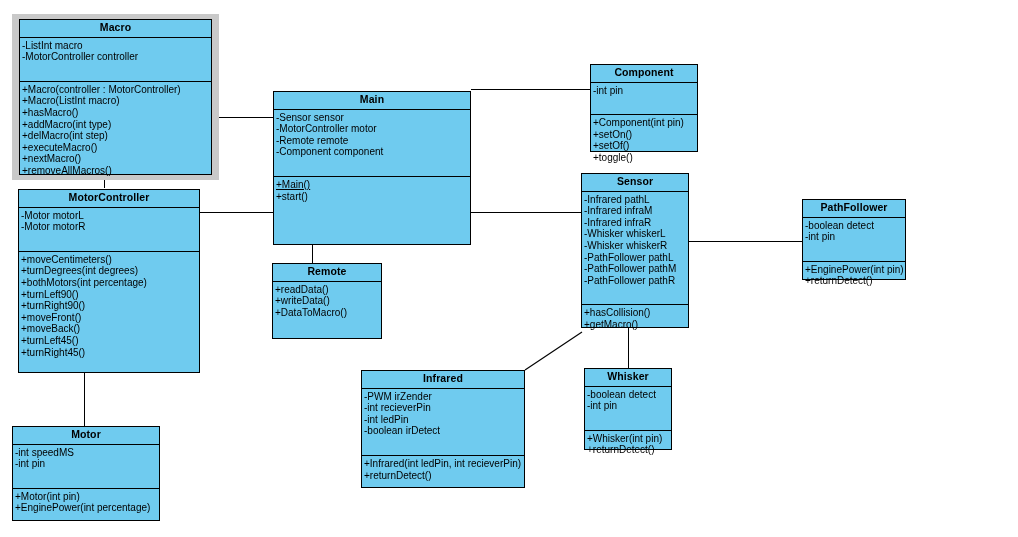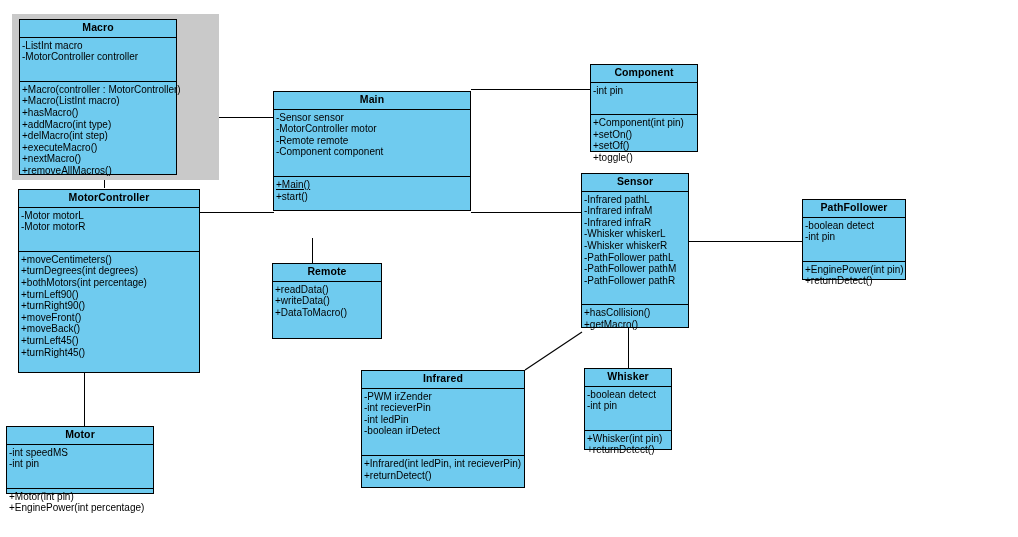--- a/index.html
+++ b/index.html
@@ -87,21 +87,21 @@
   <div class="link v" style="left:312px; top:238px; height:25px;"></div>
   <div class="link h" style="left:471px; top:212px; width:110px;"></div>
   <div class="link h" style="left:676px; top:241px; width:126px;"></div>
   <div class="link v" style="left:628px; top:328px; height:40px;"></div>
   <svg class="link-diag" style="left:520px; top:326px; width:70px; height:50px;">
     <line x1="62" y1="6" x2="5" y2="44"></line>
   </svg>
 
   <div class="sel-frame" style="left:12px; top:14px; width:207px; height:166px;"></div>
 
-  <div class="umlclass" style="left:19px; top:19px; width:158px; height:156px;">
+  <div class="umlclass" style="left:19px; top:19px; width:193px; height:156px;">
     <div class="cls-name">Macro</div>
     <div class="cls-attrs">
       <div class="member">-ListInt macro</div>
       <div class="member">-MotorController controller</div>
     </div>
     <div class="cls-ops">
       <div class="member">+Macro(controller : MotorController)</div>
       <div class="member">+Macro(ListInt macro)</div>
       <div class="member">+hasMacro()</div>
       <div class="member">+addMacro(int type)</div>
@@ -124,33 +124,33 @@
       <div class="member">+bothMotors(int percentage)</div>
       <div class="member">+turnLeft90()</div>
       <div class="member">+turnRight90()</div>
       <div class="member">+moveFront()</div>
       <div class="member">+moveBack()</div>
       <div class="member">+turnLeft45()</div>
       <div class="member">+turnRight45()</div>
     </div>
   </div>
 
-  <div class="umlclass" style="left:6px; top:426px; width:148px; height:68px;">
+  <div class="umlclass" style="left:12px; top:426px; width:148px; height:95px;">
     <div class="cls-name">Motor</div>
     <div class="cls-attrs">
       <div class="member">-int speedMS</div>
       <div class="member">-int pin</div>
     </div>
     <div class="cls-ops">
       <div class="member">+Motor(int pin)</div>
       <div class="member">+EnginePower(int percentage)</div>
     </div>
   </div>
 
-  <div class="umlclass" style="left:273px; top:91px; width:198px; height:120px;">
+  <div class="umlclass" style="left:273px; top:91px; width:198px; height:154px;">
     <div class="cls-name">Main</div>
     <div class="cls-attrs">
       <div class="member">-Sensor sensor</div>
       <div class="member">-MotorController motor</div>
       <div class="member">-Remote remote</div>
       <div class="member">-Component component</div>
     </div>
     <div class="cls-ops">
       <div class="member static">+Main()</div>
       <div class="member">+start()</div>

